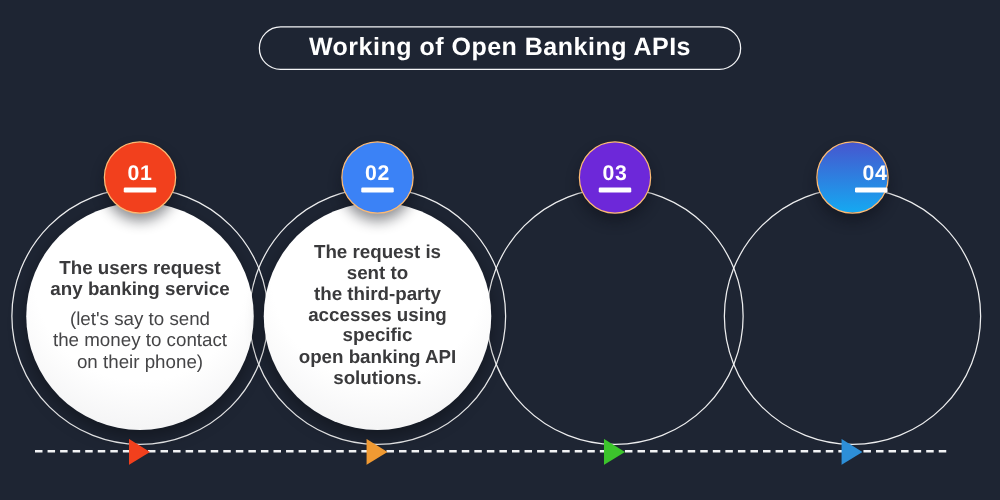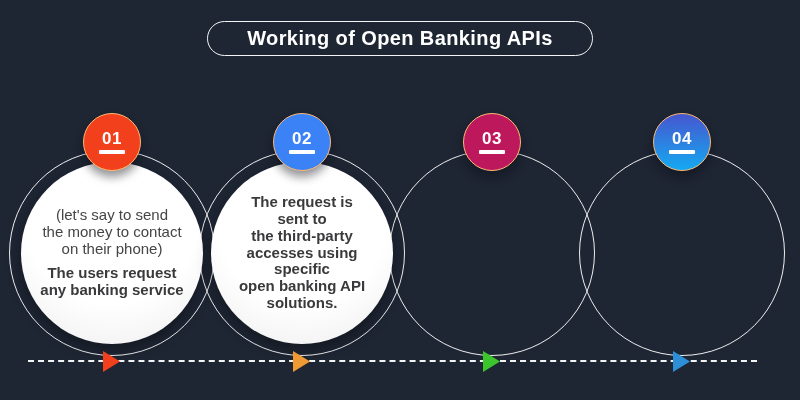--- a/index.html
+++ b/index.html
@@ -81,25 +81,25 @@
 
 <div class="stage">
 
   <div class="title-pill">
     <h1 class="title-text">Working of Open Banking APIs</h1>
   </div>
 
   <div class="step s1">
     <div class="ring"></div>
     <div class="bubble">
+      <p class="blk bold">The users request
+any banking service</p>
       <p class="blk reg">(let's say to send
 the money to contact
 on their phone)</p>
-      <p class="blk bold">The users request
-any banking service</p>
     </div>
     <div class="badge" style="background: rgb(242, 64, 29);">
       <span class="badge-num">01</span>
       <span class="badge-bar"></span>
     </div>
   </div>
 
   <div class="step s2">
     <div class="ring"></div>
     <div class="bubble">
@@ -112,29 +112,29 @@
 solutions.</p>
     </div>
     <div class="badge" style="background: #3b82f6;">
       <span class="badge-num">02</span>
       <span class="badge-bar"></span>
     </div>
   </div>
 
   <div class="step s3">
     <div class="ring"></div>
-    <div class="badge" style="background: #be185d; justify-content: center;">
+    <div class="badge" style="background: #6d28d9; justify-content: center;">
       <span class="badge-num">03</span>
       <span class="badge-bar"></span>
     </div>
   </div>
 
   <div class="step s4">
     <div class="ring"></div>
-    <div class="badge" style="background: linear-gradient(rgb(70, 86, 207) 0%, rgb(21, 169, 241) 100%);">
+    <div class="badge" style="background: linear-gradient(rgb(70, 86, 207) 0%, rgb(21, 169, 241) 100%); align-items: flex-end;">
       <span class="badge-num">04</span>
       <span class="badge-bar"></span>
     </div>
   </div>
 
   <div class="dash-line"></div>
   <div class="arrow a1" style="background: rgb(242, 64, 29);"></div>
   <div class="arrow a2" style="background: rgb(240, 154, 51);"></div>
   <div class="arrow a3" style="background: rgb(60, 197, 44);"></div>
   <div class="arrow a4" style="background: rgb(45, 143, 216);"></div>

